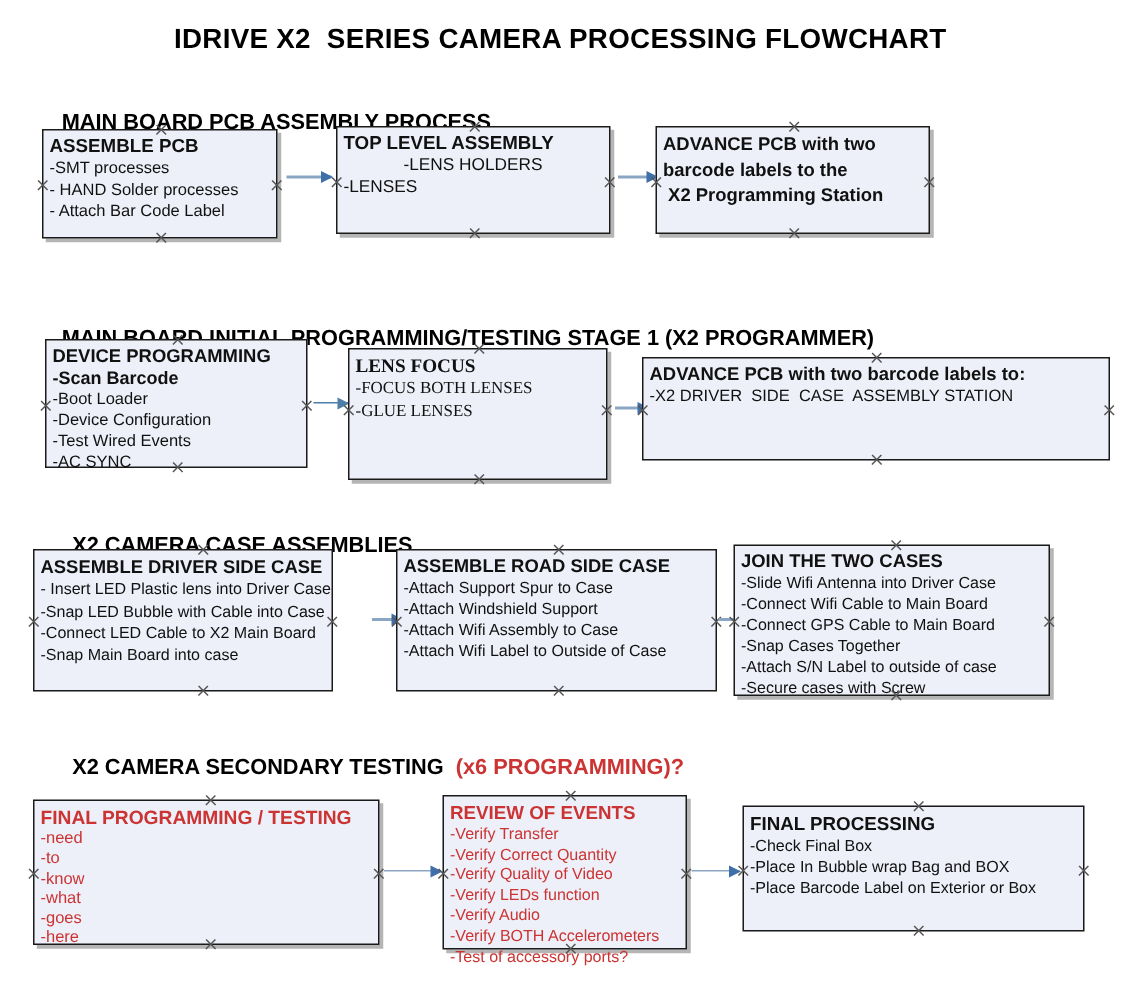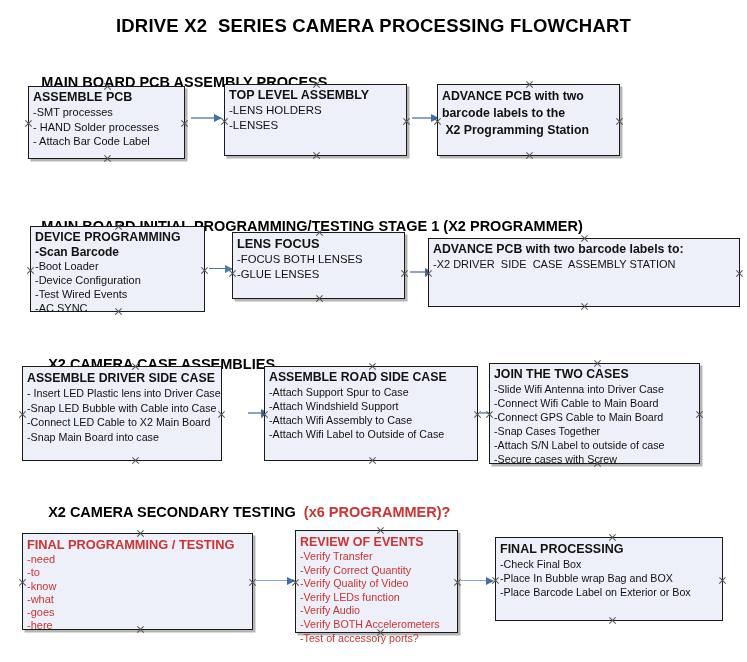--- a/index.html
+++ b/index.html
@@ -61,21 +61,21 @@
     <span class="hx" style="left:74px;bottom:-5px;"></span>
     <span class="hx" style="left:-5px;top:32px;"></span>
     <span class="hx" style="right:-5px;top:32px;"></span>
   </div>
 
   <div class="arrow" style="left:191px;top:117px;width:30px;"></div>
 
   <div class="node blk" id="n-1-1" style="left:224px;top:84px;width:183px;height:72px;">
     <div class="n-pad">
       <div class="nhead" style="font-size:12.5px;line-height:15px;">TOP LEVEL ASSEMBLY</div>
-      <div class="nline" style="font-size:11.5px;line-height:15px;">-LENS HOLDERS</div>
+      <div class="nline" style="font-size:11.5px;line-height:15px;margin-left:40px;">-LENS HOLDERS</div>
       <div class="nline" style="font-size:11.5px;line-height:15px;">-LENSES</div>
     </div>
     <span class="hx" style="left:87px;top:-5px;"></span>
     <span class="hx" style="left:87px;bottom:-5px;"></span>
     <span class="hx" style="left:-5px;top:32px;"></span>
     <span class="hx" style="right:-5px;top:32px;"></span>
   </div>
 
   <div class="arrow" style="left:412px;top:117px;width:26px;"></div>
 
@@ -105,21 +105,21 @@
       <div class="nline" style="font-size:11px;line-height:14px;">-AC SYNC</div>
     </div>
     <span class="hx" style="left:83px;top:-5px;"></span>
     <span class="hx" style="left:83px;bottom:-5px;"></span>
     <span class="hx" style="left:-5px;top:39px;"></span>
     <span class="hx" style="right:-5px;top:39px;"></span>
   </div>
 
   <div class="arrow plain" style="left:209px;top:268px;width:23px;height:1.4px;"></div>
 
-  <div class="node blk" id="n-2-1" style="left:232px;top:232px;width:173px;height:67px;">
+  <div class="node blk" id="n-2-1" style="left:232px;top:232px;width:173px;height:88px;font-family:Liberation Serif, serif;">
     <div class="n-pad">
       <div class="nhead" style="font-size:12.8px;line-height:16px;">LENS FOCUS</div>
       <div class="nline" style="font-size:11.3px;line-height:14.5px;">-FOCUS BOTH LENSES</div>
       <div class="nline" style="font-size:11.3px;line-height:14.5px;">-GLUE LENSES</div>
     </div>
     <span class="hx" style="left:82px;top:-5px;"></span>
     <span class="hx" style="left:82px;bottom:-5px;"></span>
     <span class="hx" style="left:-5px;top:36px;"></span>
     <span class="hx" style="right:-5px;top:36px;"></span>
   </div>
@@ -183,21 +183,21 @@
       <div class="nline" style="font-size:10.7px;line-height:14px;">-Attach S/N Label to outside of case</div>
       <div class="nline" style="font-size:10.7px;line-height:14px;">-Secure cases with Screw</div>
     </div>
     <span class="hx" style="left:103px;top:-5px;"></span>
     <span class="hx" style="left:103px;bottom:-5px;"></span>
     <span class="hx" style="left:-5px;top:46px;"></span>
     <span class="hx" style="right:-5px;top:46px;"></span>
   </div>
 
   <div class="section-head" style="left:32px;top:488px;">
-    <span>X2 CAMERA SECONDARY TESTING  </span><span class="red">(x6 PROGRAMMER)?</span>
+    <span>X2 CAMERA SECONDARY TESTING  </span><span class="red">(x6 PROGRAMMING)?</span>
   </div>
 
   <div class="node red" id="n-4-0" style="left:22px;top:533px;width:231px;height:97px;">
     <div class="n-pad">
       <div class="nhead" style="font-size:12.8px;line-height:16px;">FINAL PROGRAMMING / TESTING</div>
       <div class="nline" style="font-size:11px;line-height:13.3px;">-need</div>
       <div class="nline" style="font-size:11px;line-height:13.3px;">-to</div>
       <div class="nline" style="font-size:11px;line-height:13.3px;">-know</div>
       <div class="nline" style="font-size:11px;line-height:13.3px;">-what</div>
       <div class="nline" style="font-size:11px;line-height:13.3px;">-goes</div>

